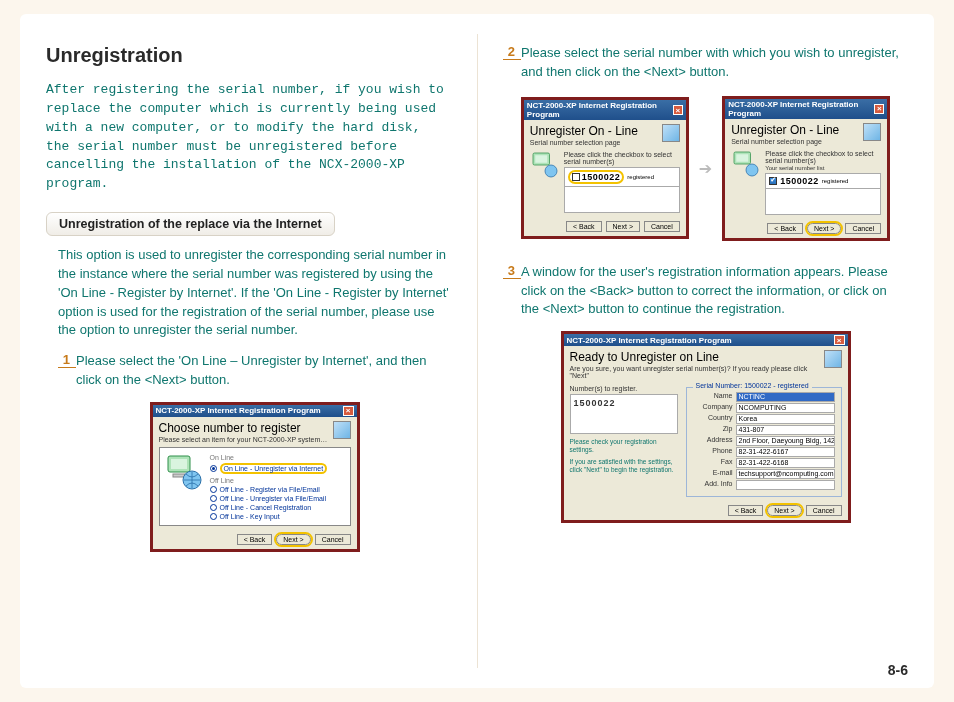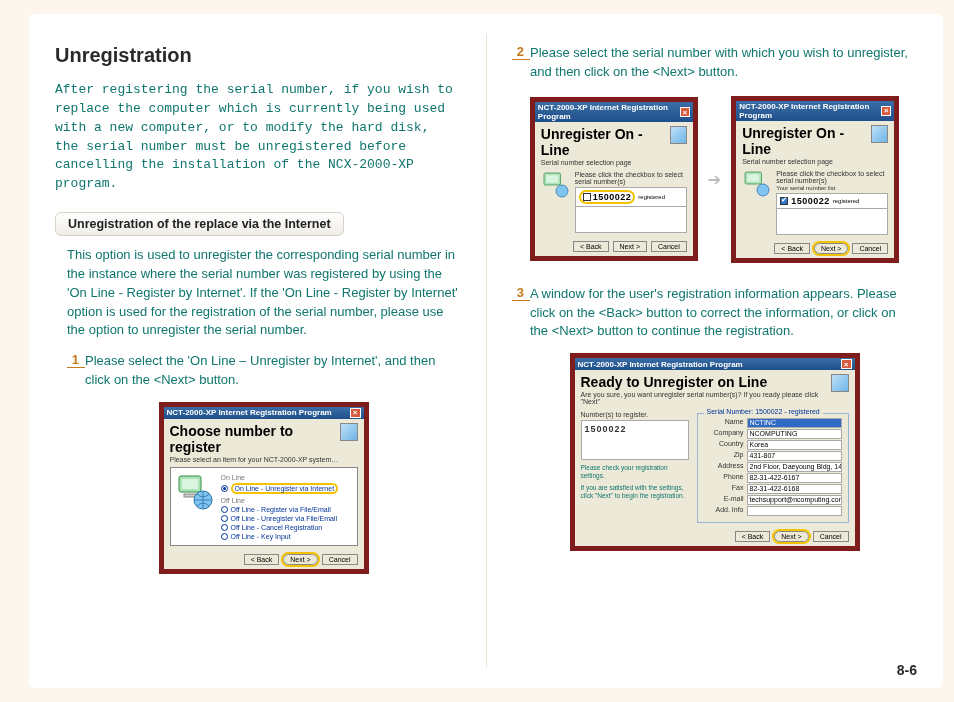--- a/index.html
+++ b/index.html
@@ -7,21 +7,21 @@
     width: 954px;
     height: 702px;
     background: #fcf6ed;
     font-family: Arial, Helvetica, sans-serif;
     font-size: 13px;
     color: #333;
     position: relative;
   }
   .page {
     background: #fff;
-    margin: 14px 29px;
+    margin: 14px 20px;
     width: 914px;
     height: 674px;
     border-radius: 6px;
     position: relative;
     display: flex;
   }
   .col {
     width: 50%;
     padding: 30px 26px 20px 26px;
     position: relative;
@@ -66,21 +66,21 @@
     font-size: 13px;
     text-align: right;
     padding-right: 6px;
     border-bottom: 1px solid #c77a1a;
     height: 16px;
   }
   .step-text { flex: 1; }
   .step-text p { }
   
   .dlg {
-    border: 5px solid #7f1d1d;
+    border: 3px solid #7f1d1d;
     background: #ece9d8;
     font-family: Tahoma, Arial, sans-serif;
     font-size: 8px;
     color: #000;
   }
   .dlg-title {
     background: linear-gradient(#3a6ea5,#1f4f8b);
     color: #fff;
     padding: 1px 3px;
     display: flex;
@@ -91,21 +91,21 @@
   }
   .dlg-close {
     background: #d65b3f;
     color: #fff;
     width: 11px; height: 10px;
     font-size: 8px;
     display: flex; align-items: center; justify-content: center;
     border: 1px solid #fff;
   }
   .dlg-body { padding: 4px 6px; }
-  .dlg-sect-title { font-weight: bold; font-size: 14px; }
+  .dlg-sect-title { font-weight: normal; font-size: 12px; }
   .dlg-sub { font-size: 7px; color: #333; margin-top: 1px; }
   .win-icon {
     width: 18px; height: 18px;
     border: 1px solid #888;
     background: linear-gradient(135deg,#bfe0f8,#6fb5e5);
     display: inline-block;
   }
   .dlg-inner {
     background: #fff;
     border: 1px solid #888;

